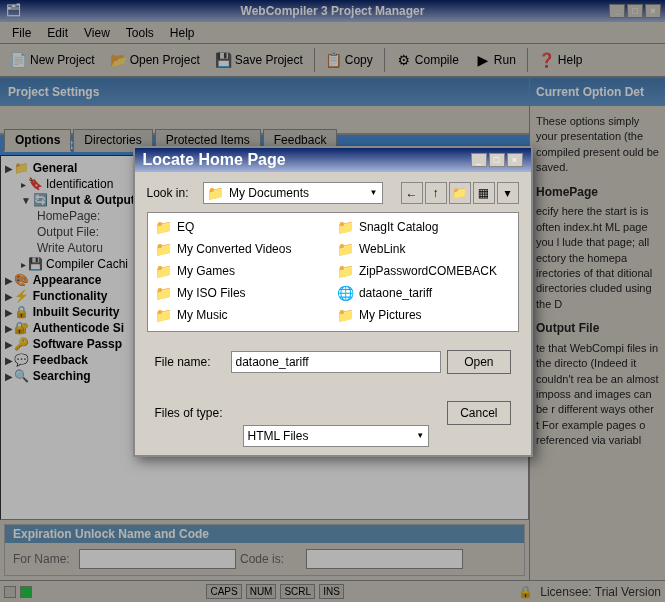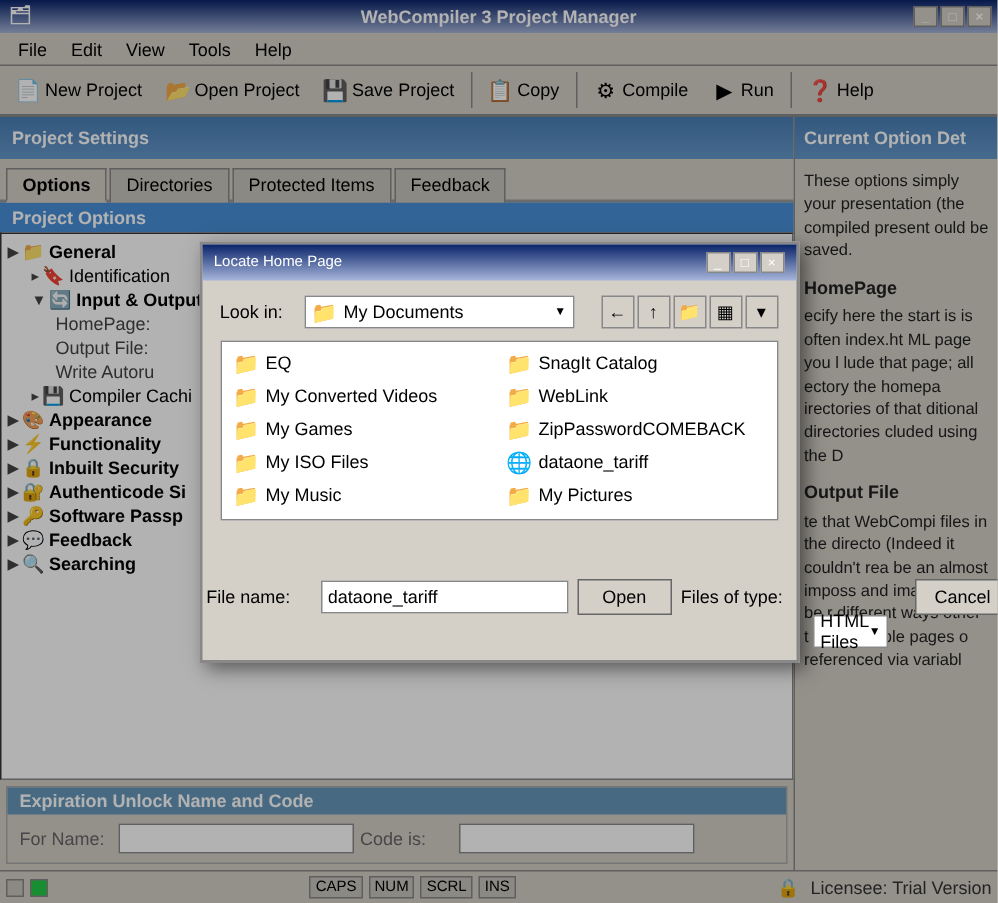--- a/index.html
+++ b/index.html
@@ -123,21 +123,21 @@
       gap: 2px;
     }
     .tab {
       padding: 3px 10px;
       background: #c8c4bc;
       border: 1px solid #888;
       border-bottom: none;
       cursor: pointer;
       font-size: 12px;
       position: relative;
-      top: 2px;
+      top: 19px;
     }
     .tab.active {
       background: #d4d0c8;
       border-bottom: 2px solid #d4d0c8;
       z-index: 1;
       font-weight: bold;
     }
 
     
     .project-options-label {
@@ -283,21 +283,21 @@
     }
     .modal-title-bar {
       background: linear-gradient(to bottom, #0a246a, #a6b5da);
       color: white;
       padding: 4px 8px;
       display: flex;
       align-items: center;
       justify-content: space-between;
       height: 24px;
     }
-    .modal-title-text { font-size: 10px; font-weight: normal; }
+    .modal-title-text { font-size: 16px; font-weight: bold; }
     .modal-controls { display: flex; gap: 2px; }
     .modal-btn {
       width: 16px;
       height: 14px;
       background: #d4d0c8;
       border: 1px solid #888;
       display: flex;
       align-items: center;
       justify-content: center;
       font-size: 9px;
@@ -348,22 +348,23 @@
     .file-item {
       display: flex;
       align-items: center;
       gap: 4px;
       padding: 2px 4px;
       cursor: pointer;
       font-size: 12px;
     }
     .file-icon { font-size: 14px; }
     .modal-footer {
-      padding: 8px 3px;
-      display: flex;
+      padding: 8px 20px;
+      display: flex;
+      flex-direction: column;
       gap: 6px;
     }
     .filename-row {
       display: flex;
       align-items: center;
       gap: 6px;
     }
     .filename-label { width: 70px; font-size: 12px; }
     .filename-input {
       flex: 1;

